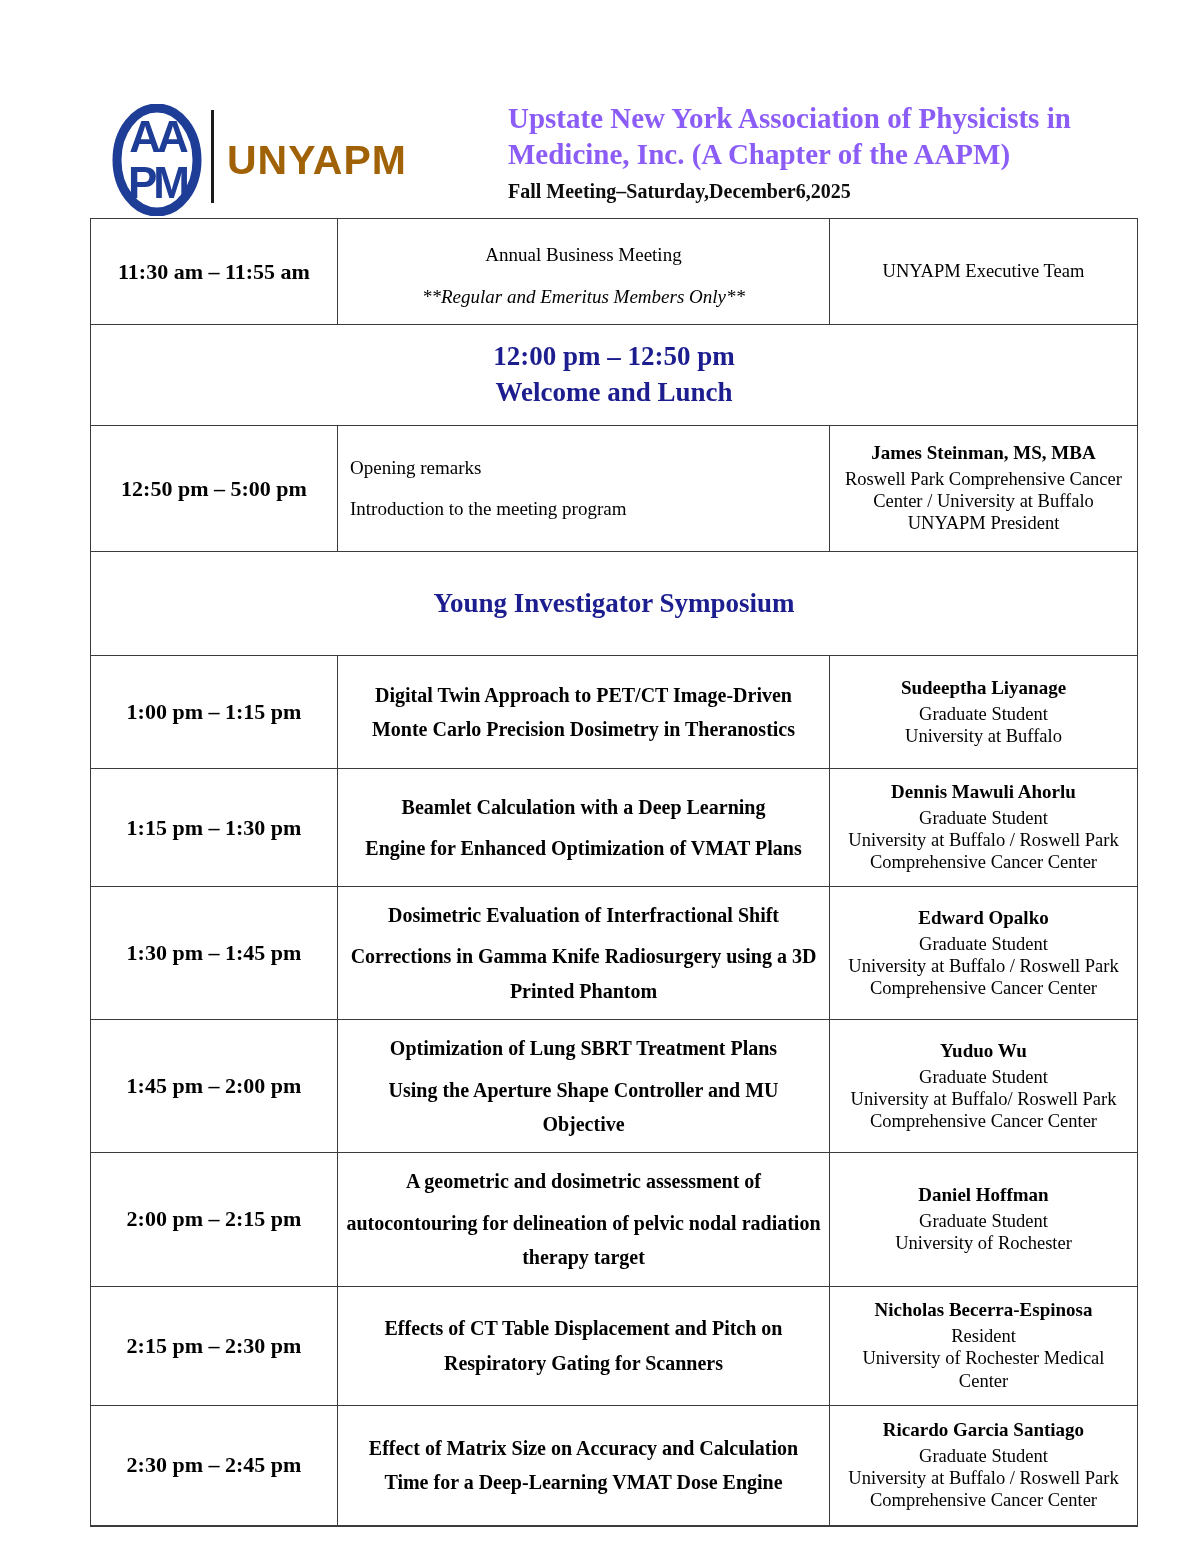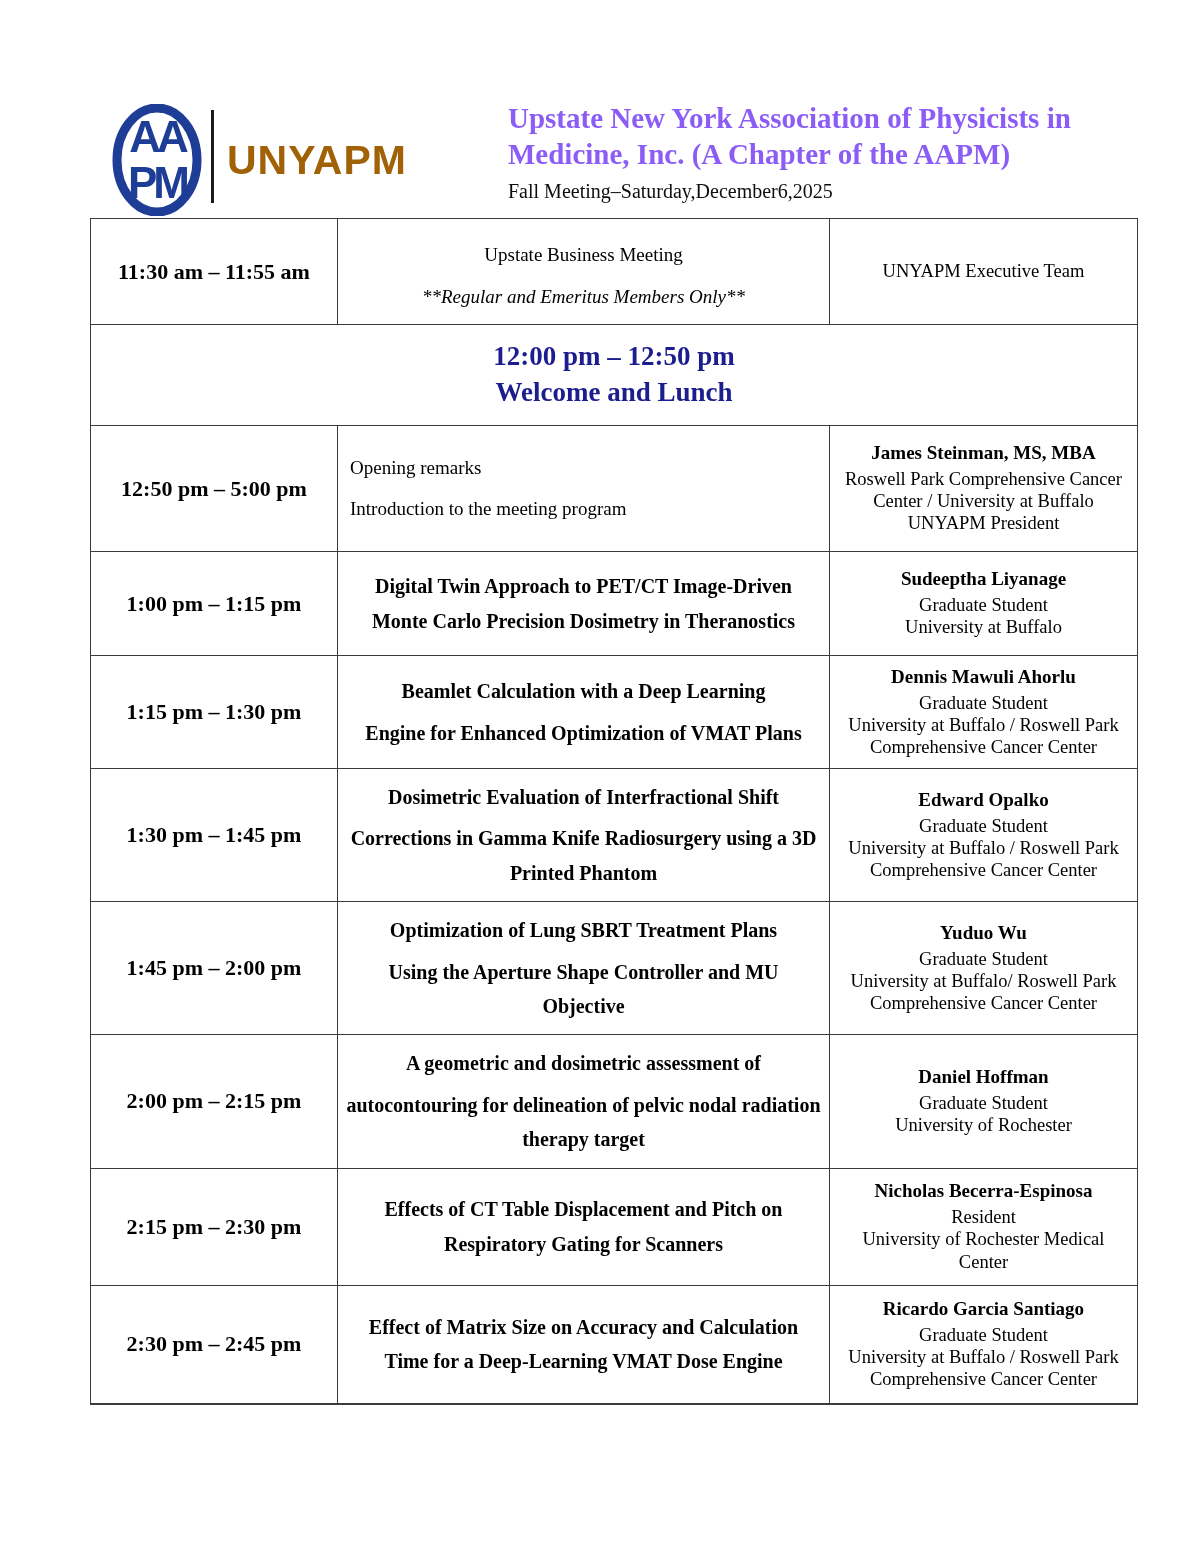--- a/index.html
+++ b/index.html
@@ -20,21 +20,21 @@
     position: absolute; left: 227px; top: 137px;
     font-family: "Liberation Sans", sans-serif;
     font-weight: bold; font-size: 41px; letter-spacing: 1px;
     color: #a16207;
   }
   .title-block { position: absolute; left: 508px; top: 100px; width: 658px; }
   .doc-title {
     margin: 0; font-size: 29px; line-height: 1.25; font-weight: bold;
     color: #8b5cf6;
   }
-  .doc-subtitle { margin-top: 7px; font-size: 20px; font-weight: normal; color: #0d0d0d; }
+  .doc-subtitle { margin-top: 7px; font-size: 20px; font-weight: bold; color: #0d0d0d; }
 
   
   .schedule {
     position: absolute; left: 90px; top: 218px; width: 1047px;
     border-collapse: collapse; table-layout: fixed;
     border: 1px solid #3b3b3b; border-bottom: 2px solid #3b3b3b;
   }
   .schedule td { border: 1px solid #3b3b3b; vertical-align: middle; padding: 4px 8px; overflow: hidden; }
 
   #schedule-body tr:nth-child(1)  { height: 106px; }
@@ -86,21 +86,21 @@
 <table class="schedule">
   <colgroup>
     <col style="width:247px">
     <col style="width:492px">
     <col style="width:308px">
   </colgroup>
   <tbody id="schedule-body">
       <tr class="session">
         <td class="time-cell">11:30 am – 11:55 am</td>
         <td class="content-cell">
-          <div class="para">Upstate Business Meeting</div>
+          <div class="para">Annual Business Meeting</div>
           <div class="note">**Regular and Emeritus Members Only**</div>
         </td>
         <td class="speaker-cell">
           <div class="speaker-line">UNYAPM Executive Team</div>
         </td>
       </tr>
       <tr class="banner">
         <td class="banner-cell" colspan="3">
           <div class="banner-line">12:00 pm – 12:50 pm</div>
           <div class="banner-line">Welcome and Lunch</div>
@@ -111,20 +111,25 @@
         <td class="content-cell left">
           <div class="para">Opening remarks</div>
           <div class="para">Introduction to the meeting program</div>
         </td>
         <td class="speaker-cell">
           <div class="speaker-name">James Steinman, MS, MBA</div>
           <div class="speaker-line">Roswell Park Comprehensive Cancer Center / University at Buffalo</div>
           <div class="speaker-line">UNYAPM President</div>
         </td>
       </tr>
+      <tr class="banner">
+        <td class="banner-cell" colspan="3">
+          <div class="banner-line">Young Investigator Symposium</div>
+        </td>
+      </tr>
       <tr class="session">
         <td class="time-cell">1:00 pm – 1:15 pm</td>
         <td class="content-cell bold">
           <div class="para">Digital Twin Approach to PET/CT Image-Driven Monte Carlo Precision Dosimetry in Theranostics</div>
         </td>
         <td class="speaker-cell">
           <div class="speaker-name">Sudeeptha Liyanage</div>
           <div class="speaker-line">Graduate Student</div>
           <div class="speaker-line">University at Buffalo</div>
         </td>

